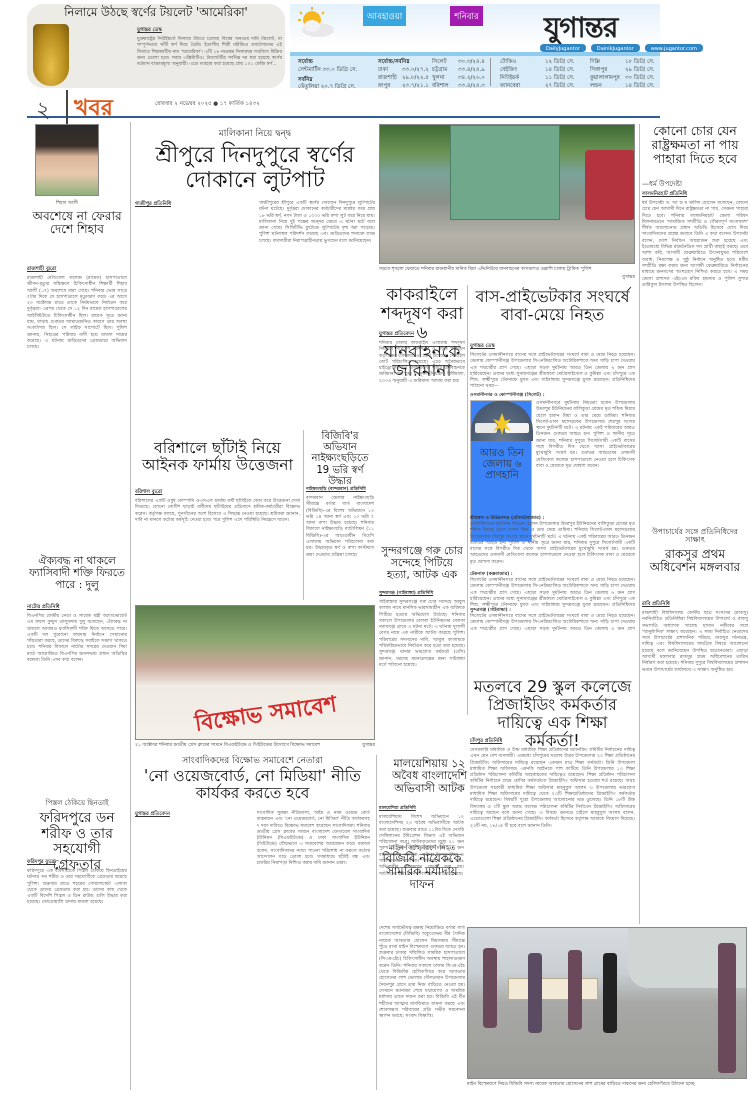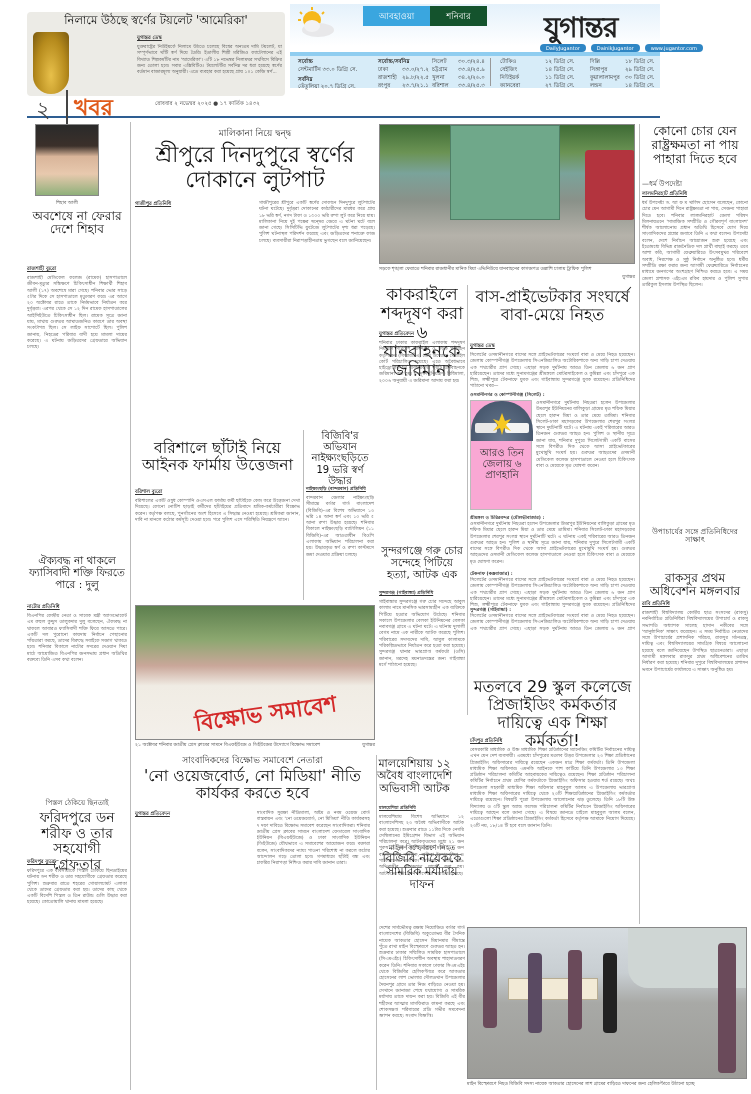--- a/index.html
+++ b/index.html
@@ -5,25 +5,25 @@
   * { box-sizing: border-box; margin: 0; padding: 0; }
   body { width: 751px; height: 1094px; background: #fff; font-family: "DejaVu Sans", sans-serif; color: #222; position: relative; overflow: hidden; }
   .abs { position: absolute; }
   .body-text { font-size: 4.6px; line-height: 6.3px; color: #555; text-align: justify; overflow: hidden; }
   .byline { font-size: 5px; font-weight: bold; color: #333; text-decoration: underline; margin-bottom: 2px; }
   .caption { font-size: 4.6px; color: #444; line-height: 6px; }
   .head { font-family: "DejaVu Sans", sans-serif; color: #111; text-align: center; line-height: 1.12; }
   .photo { background: linear-gradient(135deg,#6b8a5a,#9bb38b 40%,#c8d5c0 60%,#7a8e6a); border: 1px solid #888; }
   .rule-v { background: #bbb; width: 1px; }
   
-  #top-promo { left: 27px; top: 12px; width: 258px; height: 84px; background: #ecebe6; border-radius: 4px; }
+  #top-promo { left: 27px; top: 4px; width: 258px; height: 84px; background: #ecebe6; border-radius: 16px; }
   #weather-box { left: 290px; top: 4px; width: 370px; height: 84px; background: linear-gradient(180deg,#e4f1fb,#ffffff 50%); }
   #weather-tabs { left: 363px; top: 6px; height: 20px; display: flex; }
-  .wtab { color: #fff; font-size: 8.5px; padding: 4px 16px; background: #3aa6df; }
-  .wtab.alt { background: #14532d; }
+  .wtab { color: #fff; font-size: 8.5px; padding: 4px 4px; background: #3aa6df; }
+  .wtab.alt { background: #a21caf; margin-left: 44px; }
   #logo { left: 544px; top: 6px; font-size: 28px; font-weight: bold; color: #222; font-family: "DejaVu Serif", serif; letter-spacing: -1px; }
   .social { font-size: 5px; color: #fff; background: #2f86c4; border-radius: 6px; padding: 1px 6px; }
   #weather-table { left: 290px; top: 38px; width: 370px; height: 50px; background: #d7ecf8; }
   .wt { font-size: 5.5px; color: #333; position: absolute; }
   
   #sec-head { left: 27px; top: 92px; width: 633px; height: 26px; border-bottom: 2px solid #2e5e92; }
   #page-num { left: 36px; top: 92px; font-size: 22px; color: #444; }
   #sec-title { left: 66px; top: 90px; font-size: 22px; color: #e05a1a; font-weight: bold; border-left: 2px solid #444; padding-left: 6px; }
   #dateline { left: 155px; top: 100px; font-size: 5.5px; color: #444; }
 </style>
@@ -174,21 +174,21 @@
 <div class="abs caption" style="left:345px;top:742px;width:30px;text-align:right;">যুগান্তর</div>
 
 <div class="abs head" style="left:135px;top:755px;width:235px;font-size:9px;color:#333;">সাংবাদিকদের বিক্ষোভ সমাবেশে নেতারা</div>
 <div class="abs head" style="left:135px;top:768px;width:235px;font-size:15.5px;">'নো ওয়েজবোর্ড, নো মিডিয়া' নীতি কার্যকর করতে হবে</div>
 <div class="abs" style="left:135px;top:810px;width:235px;columns:2;column-gap:8px;">
   <div class="byline">যুগান্তর প্রতিবেদন</div>
   <div class="body-text" style="height:275px;">সাংবাদিক সুরক্ষা নীতিমালা, অষ্টম ও নবম ওয়েজ বোর্ড বাস্তবায়ন এবং 'নো ওয়েজবোর্ড, নো মিডিয়া' নীতি কার্যকরসহ ৭ দফা দাবিতে বিক্ষোভ সমাবেশ করেছেন সাংবাদিকরা। শনিবার জাতীয় প্রেস ক্লাবের সামনে বাংলাদেশ ফেডারেল সাংবাদিক ইউনিয়ন (বিএফইউজে) ও ঢাকা সাংবাদিক ইউনিয়ন (ডিইউজে) যৌথভাবে এ সমাবেশের আয়োজন করে। বক্তারা বলেন, সাংবাদিকদের ন্যায্য পাওনা পরিশোধ না করলে কঠোর আন্দোলন গড়ে তোলা হবে। গণমাধ্যমে ছাঁটাই বন্ধ এবং চাকরির নিরাপত্তা নিশ্চিত করার দাবি জানান তারা।</div>
 </div>
 
 <div class="abs rule-v" style="left:376px;top:755px;height:335px;"></div>
-<div class="abs head" style="left:372px;top:758px;width:85px;font-size:11px;text-align:center;">মালয়েশিয়ায় ১২ অবৈধ বাংলাদেশি অভিবাসী আটক</div>
+<div class="abs head" style="left:387px;top:758px;width:85px;font-size:11px;text-align:center;">মালয়েশিয়ায় ১২ অবৈধ বাংলাদেশি অভিবাসী আটক</div>
 <div class="abs" style="left:379px;top:805px;width:85px;">
   <div class="byline" style="font-size:4.5px;">মালয়েশিয়া প্রতিনিধি</div>
   <div class="body-text" style="height:280px;">মালয়েশিয়ায় বিশেষ অভিযানে ১২ বাংলাদেশিসহ ২৩ অবৈধ অভিবাসীকে আটক করা হয়েছে। শুক্রবার রাতে ১১টার দিকে নেগরি সেম্বিলানের ইমিগ্রেশন বিভাগ এই অভিযান পরিচালনা করে। আটককৃতদের মধ্যে ২১ জন পুরুষ ও দুজন নারী। তাদের মধ্যে ১২ জন বাংলাদেশের নাগরিক, বাকিরা ইন্দোনেশিয়া ও পাকিস্তানের নাগরিক। অভিযানে মোট ১৯৯ অভিবাসীর কাগজপত্র যাচাই করা হয়। আটকদের ইমিগ্রেশন ডিপোতে পাঠানো হয়েছে।</div>
 </div>
 
 <div class="abs" style="left:379px;top:124px;width:256px;height:140px;background:linear-gradient(180deg,#3e6b35 0%,#6b9354 20%,#7aa39a 35%,#8a9189 55%,#b5b2aa 80%,#a5a29a 100%);border:1px solid #888;overflow:hidden;">
   <div class="abs" style="left:70px;top:0;width:110px;height:95px;background:#6fa88a;border:1px solid #4f7f66;"></div>
   <div class="abs" style="left:205px;top:25px;width:50px;height:70px;background:#b3343e;border-radius:4px;"></div>
 </div>
 <div class="abs caption" style="left:379px;top:266px;width:256px;">সড়কে শৃঙ্খলা ফেরাতে শনিবার রাজধানীর মানিক মিয়া এভিনিউয়ে যানবাহনের কাগজপত্র তল্লাশি চালায় ট্রাফিক পুলিশ</div>
@@ -202,21 +202,21 @@
 
 <div class="abs rule-v" style="left:467px;top:285px;height:430px;"></div>
 
 <div class="abs head" style="left:470px;top:288px;width:165px;font-size:16px;">বাস-প্রাইভেটকার সংঘর্ষে বাবা-মেয়ে নিহত</div>
 <div class="abs" style="left:470px;top:342px;width:165px;">
   <div class="byline">যুগান্তর ডেস্ক</div>
   <div class="body-text" style="height:40px;">সিলেটের ওসমানীনগরে বাসের সঙ্গে প্রাইভেটকারের সংঘর্ষে বাবা ও মেয়ে নিহত হয়েছেন। জেলায় কোম্পানীগঞ্জ উপজেলায় সিএনজিচালিত অটোরিকশাকে অন্য গাড়ি চাপা দেওয়ায় এক পথচারীর প্রাণ গেছে। এছাড়া সড়ক দুর্ঘটনায় আরও তিন জেলায় ৬ জন প্রাণ হারিয়েছেন। তাদের মধ্যে সুনামগঞ্জের শ্রীমঙ্গলে মোটরসাইকেল ও কুমিল্লা এবং চাঁদপুরে এক শিশু, লক্ষ্মীপুরে টেকনাফে যুবক এবং গাইবান্ধায় সুন্দরগঞ্জে যুবক রয়েছেন। প্রতিনিধিদের পাঠানো খবর—</div>
   <div class="body-text" style="font-weight:bold;color:#333;height:6px;">ওসমানীনগর ও কোম্পানীগঞ্জ (সিলেট) :</div>
 </div>
 
-<div class="abs" style="left:470px;top:400px;width:62px;height:110px;background:#f9a8d4;border:1px solid #bbb;">
+<div class="abs" style="left:470px;top:400px;width:62px;height:142px;background:#3b82f6;border:1px solid #bbb;">
   <div class="abs" style="left:0;top:0;width:62px;height:40px;background:radial-gradient(ellipse at 50% 100%,#6a7b92 0%,#4a5a70 70%);border-radius:30px 30px 0 0;">
     <svg width="62" height="40" viewBox="0 0 62 40">
       <rect x="4" y="22" width="22" height="10" rx="2" fill="#e8e8e8"></rect>
       <rect x="34" y="22" width="24" height="10" rx="2" fill="#f4f4f4"></rect>
       <polygon points="31,12 34,20 40,18 35,24 40,30 33,27 31,34 29,27 22,30 27,24 22,18 28,20" fill="#f6c823"></polygon>
     </svg>
   </div>
   <div class="abs head" style="left:0;top:46px;width:62px;font-size:10px;color:#333;">আরও তিন জেলায় ৬ প্রাণহানি</div>
 </div>
 <div class="abs" style="left:536px;top:400px;width:99px;">
@@ -263,17 +263,17 @@
 <div class="abs rule-v" style="left:639px;top:124px;height:800px;"></div>
 
 <div class="abs head" style="left:642px;top:124px;width:106px;font-size:12.5px;">কোনো চোর যেন রাষ্ট্রক্ষমতা না পায় পাহারা দিতে হবে</div>
 <div class="abs" style="left:642px;top:178px;width:106px;text-align:left;font-size:7px;color:#333;">—ধর্ম উপদেষ্টা</div>
 <div class="abs" style="left:642px;top:190px;width:106px;">
   <div class="byline">লালমনিরহাট প্রতিনিধি</div>
   <div class="body-text" style="height:330px;">ধর্ম উপদেষ্টা ড. আ ফ ম খালিদ হোসেন বলেছেন, কোনো চোর যেন আগামী দিনে রাষ্ট্রক্ষমতা না পায়, সেজন্য পাহারা দিতে হবে। শনিবার লালমনিরহাট জেলা পরিষদ মিলনায়তনে 'সামাজিক সম্প্রীতি ও গৌরবপূর্ণ বাংলাদেশ' শীর্ষক আলোচনায় প্রধান অতিথি হিসেবে যোগ দিয়ে সাংবাদিকদের প্রশ্নের জবাবে তিনি এ কথা বলেন। উপদেষ্টা বলেন, দেশে নির্বাচন আয়োজন শুরু হয়েছে এবং ইতোমধ্যে বিভিন্ন রাজনৈতিক দল প্রার্থী বাছাই করছে। তবে আশা করি, আগামী ফেব্রুয়ারিতে উৎসবমুখর পরিবেশে অবাধ, নিরপেক্ষ ও সুষ্ঠু নির্বাচন অনুষ্ঠিত হবে। ধর্মীয় সম্প্রীতি রক্ষা করার জন্য আগামী ফেব্রুয়ারিতে নির্বাচনের মাধ্যমে জনগণের অংশগ্রহণ নিশ্চিত করতে হবে। এ সময় জেলা প্রশাসক এইচএম রকিব হায়দার ও পুলিশ সুপার তারিকুল ইসলাম উপস্থিত ছিলেন।</div>
 </div>
 
 <div class="abs head" style="left:642px;top:528px;width:106px;font-size:7.5px;color:#333;">উপাচার্যের সঙ্গে প্রতিনিধিদের সাক্ষাৎ</div>
-<div class="abs head" style="left:642px;top:548px;width:106px;font-size:12px;margin-top:24px;">রাকসুর প্রথম অধিবেশন মঙ্গলবার</div>
+<div class="abs head" style="left:642px;top:548px;width:106px;font-size:12px;">রাকসুর প্রথম অধিবেশন মঙ্গলবার</div>
 <div class="abs" style="left:642px;top:600px;width:106px;">
   <div class="byline">রাবি প্রতিনিধি</div>
   <div class="body-text" style="height:318px;">রাজশাহী বিশ্ববিদ্যালয় কেন্দ্রীয় ছাত্র সংসদের (রাকসু) নবনির্বাচিত প্রতিনিধিরা বিশ্ববিদ্যালয়ের উপাচার্য ও রাকসু সভাপতি অধ্যাপক সালেহ হাসান নকীবের সঙ্গে 'আনুষ্ঠানিক' সাক্ষাৎ করেছেন। এ সময় নির্বাচিত নেতাদের সঙ্গে উপাচার্যের প্রশাসনিক পরিচয়, রাকসুর গঠনতন্ত্র, দায়িত্ব এবং বিশ্ববিদ্যালয়ের সামগ্রিক বিষয়ে আলোচনা হয়েছে বলে জানিয়েছেন উপস্থিত ছাত্রনেতারা। এছাড়া আগামী মঙ্গলবার রাকসুর প্রথম অধিবেশনের তারিখ নির্ধারণ করা হয়েছে। শনিবার দুপুরে বিশ্ববিদ্যালয়ের প্রশাসন ভবনে উপাচার্যের কার্যালয়ে এ সাক্ষাৎ অনুষ্ঠিত হয়।</div>
 </div>
 
 </body></html>

